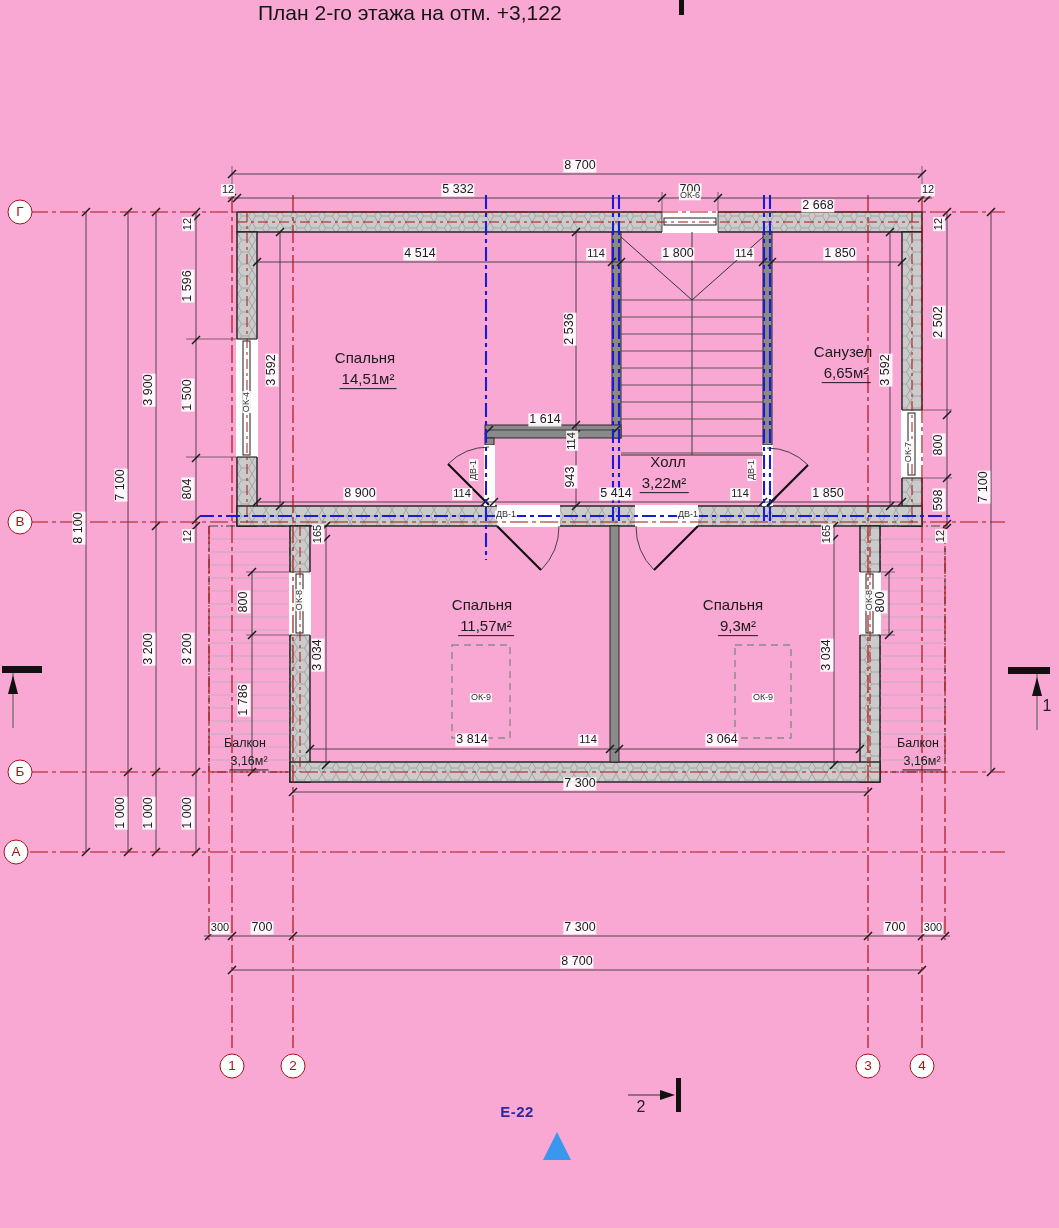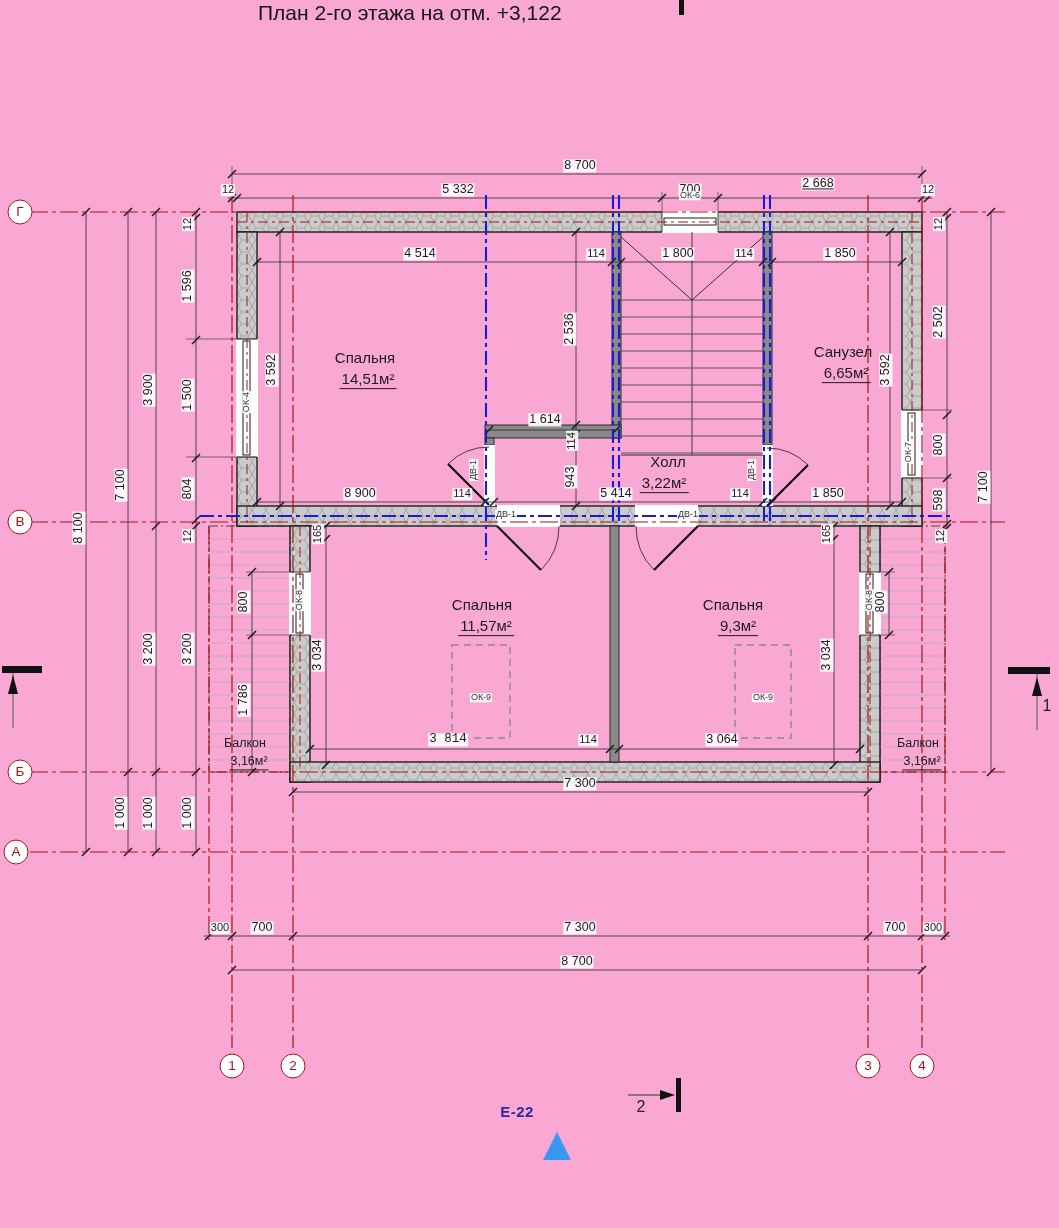--- a/index.html
+++ b/index.html
@@ -158,21 +158,21 @@
 
   <polygon class="e22-tri" points="543,1160 571,1160 557,1132"></polygon>
 </svg>
 
 <div class="title">План 2-го этажа на отм. +3,122</div>
 <div id="labels-layer">
       <span class="lbl" style="left: 580px; top: 166px; transform: translate(-50%, -50%);">8 700</span>
       <span class="lbl sm" style="left: 228px; top: 190px; transform: translate(-50%, -50%);">12</span>
       <span class="lbl" style="left: 458px; top: 190px; transform: translate(-50%, -50%);">5 332</span>
       <span class="lbl" style="left: 690px; top: 190px; transform: translate(-50%, -50%);">700</span>
-      <span class="lbl" style="left: 818px; top: 184px; transform: translate(-50%, -50%); text-decoration: underline;">2 668</span>
+      <span class="lbl" style="left: 818px; top: 206px; transform: translate(-50%, -50%);">2 668</span>
       <span class="lbl sm" style="left: 928px; top: 190px; transform: translate(-50%, -50%);">12</span>
       <span class="lbl tag" style="left: 690px; top: 196px; transform: translate(-50%, -50%);">ОК-6</span>
       <span class="lbl" style="left: 420px; top: 254px; transform: translate(-50%, -50%);">4 514</span>
       <span class="lbl sm" style="left: 596px; top: 254px; transform: translate(-50%, -50%);">114</span>
       <span class="lbl" style="left: 678px; top: 254px; transform: translate(-50%, -50%);">1 800</span>
       <span class="lbl sm" style="left: 744px; top: 254px; transform: translate(-50%, -50%);">114</span>
       <span class="lbl" style="left: 840px; top: 254px; transform: translate(-50%, -50%);">1 850</span>
       <span class="lbl sm" style="left: 188px; top: 224px; transform: translate(-50%, -50%) rotate(-90deg);">12</span>
       <span class="lbl" style="left: 188px; top: 286px; transform: translate(-50%, -50%) rotate(-90deg);">1 596</span>
       <span class="lbl" style="left: 188px; top: 395px; transform: translate(-50%, -50%) rotate(-90deg);">1 500</span>
@@ -217,21 +217,21 @@
       <span class="lbl tag" style="left: 688px; top: 515px; transform: translate(-50%, -50%);">ДВ-1</span>
       <span class="lbl sm" style="left: 318px; top: 534px; transform: translate(-50%, -50%) rotate(-90deg);">165</span>
       <span class="lbl sm" style="left: 827px; top: 534px; transform: translate(-50%, -50%) rotate(-90deg);">165</span>
       <span class="lbl" style="left: 244px; top: 602px; transform: translate(-50%, -50%) rotate(-90deg);">800</span>
       <span class="lbl" style="left: 244px; top: 700px; transform: translate(-50%, -50%) rotate(-90deg);">1 786</span>
       <span class="lbl tag" style="left: 300px; top: 600px; transform: translate(-50%, -50%) rotate(-90deg);">ОК-8</span>
       <span class="lbl" style="left: 318px; top: 655px; transform: translate(-50%, -50%) rotate(-90deg);">3 034</span>
       <span class="lbl room" style="left: 482px; top: 605px; transform: translate(-50%, -50%);">Спальня</span>
       <span class="lbl area" style="left: 486px; top: 627px; transform: translate(-50%, -50%);">11,57м²</span>
       <span class="lbl tag" style="left: 481px; top: 698px; transform: translate(-50%, -50%);">ОК-9</span>
-      <span class="lbl" style="left: 448px; top: 740px; transform: translate(-50%, -50%); font-family: Liberation Mono, monospace;">3 814</span>
+      <span class="lbl" style="left: 472px; top: 740px; transform: translate(-50%, -50%);">3 814</span>
       <span class="lbl sm" style="left: 588px; top: 740px; transform: translate(-50%, -50%);">114</span>
       <span class="lbl room" style="left: 733px; top: 605px; transform: translate(-50%, -50%);">Спальня</span>
       <span class="lbl area" style="left: 738px; top: 627px; transform: translate(-50%, -50%);">9,3м²</span>
       <span class="lbl tag" style="left: 763px; top: 698px; transform: translate(-50%, -50%);">ОК-9</span>
       <span class="lbl" style="left: 722px; top: 740px; transform: translate(-50%, -50%);">3 064</span>
       <span class="lbl" style="left: 827px; top: 655px; transform: translate(-50%, -50%) rotate(-90deg);">3 034</span>
       <span class="lbl tag" style="left: 870px; top: 600px; transform: translate(-50%, -50%) rotate(-90deg);">ОК-8</span>
       <span class="lbl" style="left: 881px; top: 602px; transform: translate(-50%, -50%) rotate(-90deg);">800</span>
       <span class="lbl room-sm" style="left: 245px; top: 744px; transform: translate(-50%, -50%);">Балкон</span>
       <span class="lbl area-sm" style="left: 249px; top: 763px; transform: translate(-50%, -50%);">3,16м²</span>

